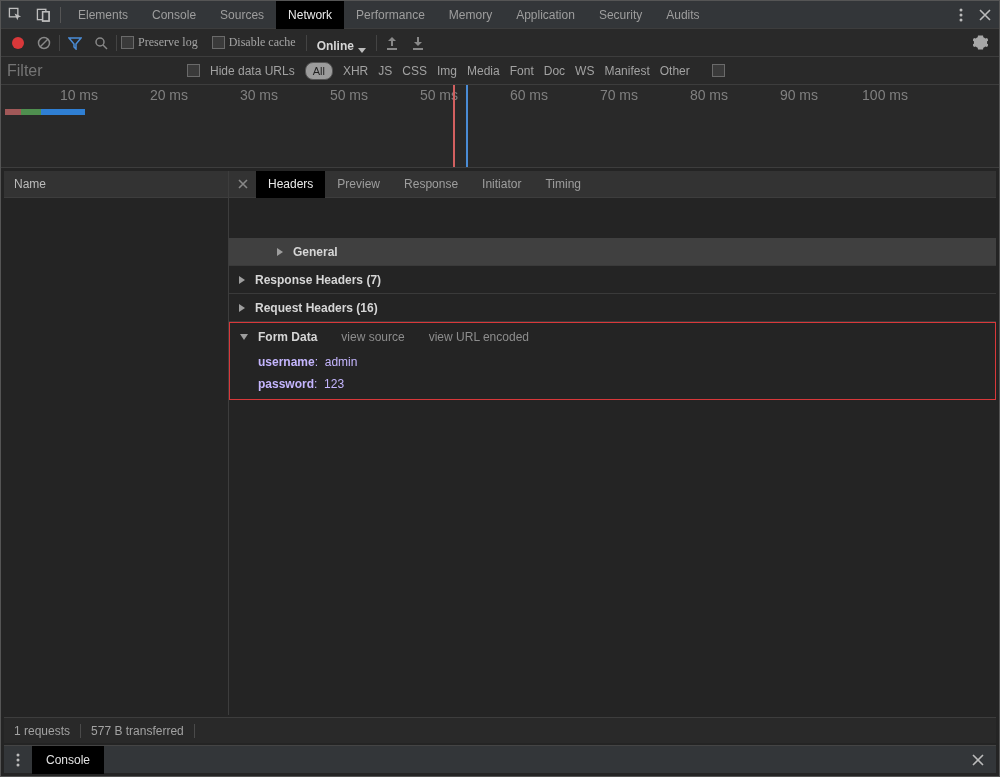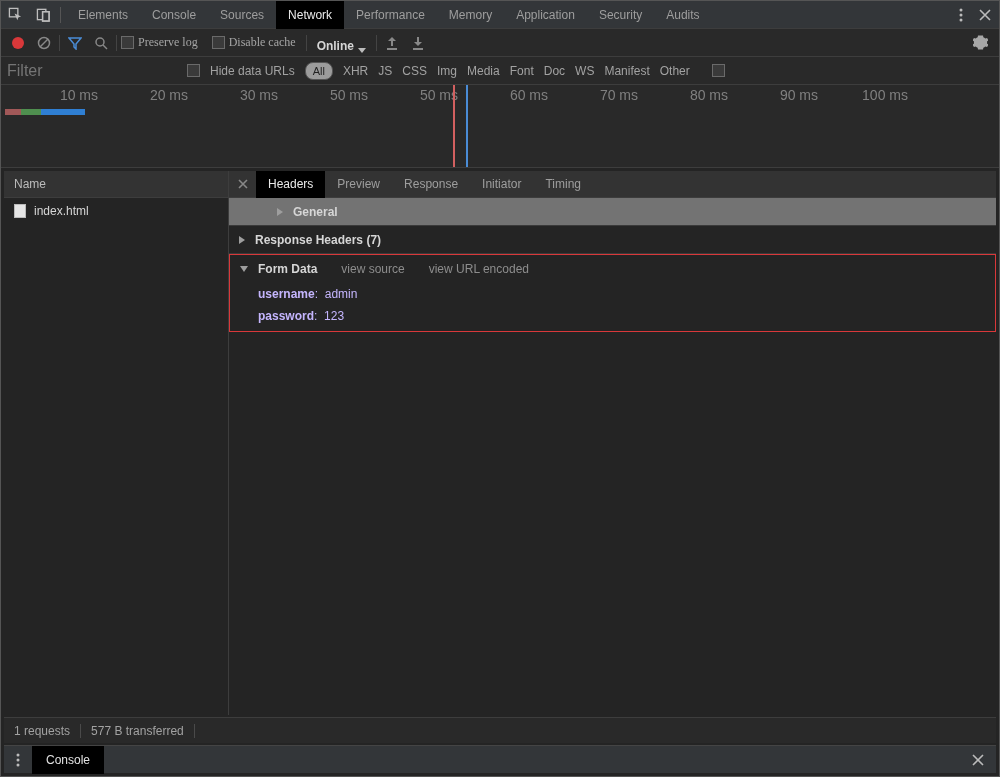--- a/index.html
+++ b/index.html
@@ -127,35 +127,35 @@
   .col-header{
     height:27px;background:#333;border-bottom:1px solid #3d3d3d;
     display:flex;align-items:center;padding:0 10px;color:#bcbcbc;
   }
   .row {
     height:26px;display:flex;align-items:center;gap:8px;
     padding:0 10px;color:#d6d6d6;
   }
   .file-icon{width:12px;height:14px;background:#e6e6e6;border:1px solid #bbb;}
   
-  .detail-pane { flex:1; background:#242424; display:flex; flex-direction:column; }
+  .detail-pane { flex:1; background:#242424; display:flex; flex-direction:column;gap:40px; }
   .detail-tabs {
     height:27px;background:#333;border-bottom:1px solid #3d3d3d;
     display:flex;align-items:center;
   }
   .detail-close{width:27px;height:27px;display:flex;align-items:center;justify-content:center;color:#888;font-size:15px;}
   .dtab{height:27px;display:flex;align-items:center;padding:0 12px;color:#9e9e9e;}
   .dtab.active{background:#000;color:#eaeaea;}
   .sections { position:relative; }
   .sec {
     height:28px;display:flex;align-items:center;gap:10px;
     padding:0 10px;color:#d6d6d6;font-weight:bold;font-size:12px;
     border-bottom:1px solid #3a3a3a;
   }
-  .sec.hl { background:#737373;padding-left:48px; }
+  .sec.hl { background:#404040;padding-left:48px; }
   .tri { width:0;height:0; }
   .tri.right{border-top:4px solid transparent;border-bottom:4px solid transparent;border-left:6px solid #9e9e9e;}
   .tri.down {border-left:4px solid transparent;border-right:4px solid transparent;border-top:6px solid #9e9e9e;}
   .sec .links { font-weight:normal;color:#8d8d8d;font-size:12px; margin-left:14px;}
   .formdata-box{
     border:1.5px solid #d9383a; margin:0;
   }
   .kv { padding:4px 10px 4px 28px; color:#c4b5fd;}
   .kv b { font-weight:bold; }
   
@@ -313,24 +313,20 @@
       <span class="bar-c"></span>
   </div>
   <div class="vmark red"></div>
   <div class="vmark blue"></div>
 </div>
 
 <div class="req-view">
 
   <div class="name-col">
     <div class="col-header">Name</div>
-    <div class="row">
-      <span class="file-icon"></span>
-      <span>index.html</span>
-    </div>
   </div>
 
   <div class="detail-pane">
     <div class="detail-tabs">
       <div class="detail-close">
         <svg width="10" height="10" stroke="#888" stroke-width="1.6">
             <path d="M1 1 L9 9 M9 1 L1 9"></path>
           </svg>
       </div>
       <div class="dtab active">Headers</div>
@@ -340,20 +336,24 @@
       <div class="dtab">Timing</div>
     </div>
     <div class="sections">
       <div class="sec hl">
         <span class="tri right"></span>
         <span>General</span>
       </div>
       <div class="sec">
         <span class="tri right"></span>
         <span>Response Headers (7)</span>
+      </div>
+      <div class="sec">
+        <span class="tri right"></span>
+        <span>Request Headers (16)</span>
       </div>
 
       <div class="formdata-box">
         <div class="sec" style="border-bottom:none">
           <span class="tri down"></span>
           <span>Form Data</span>
           <span class="links">view source</span>
           <span class="links">view URL encoded</span>
         </div>
         <div class="kv">

